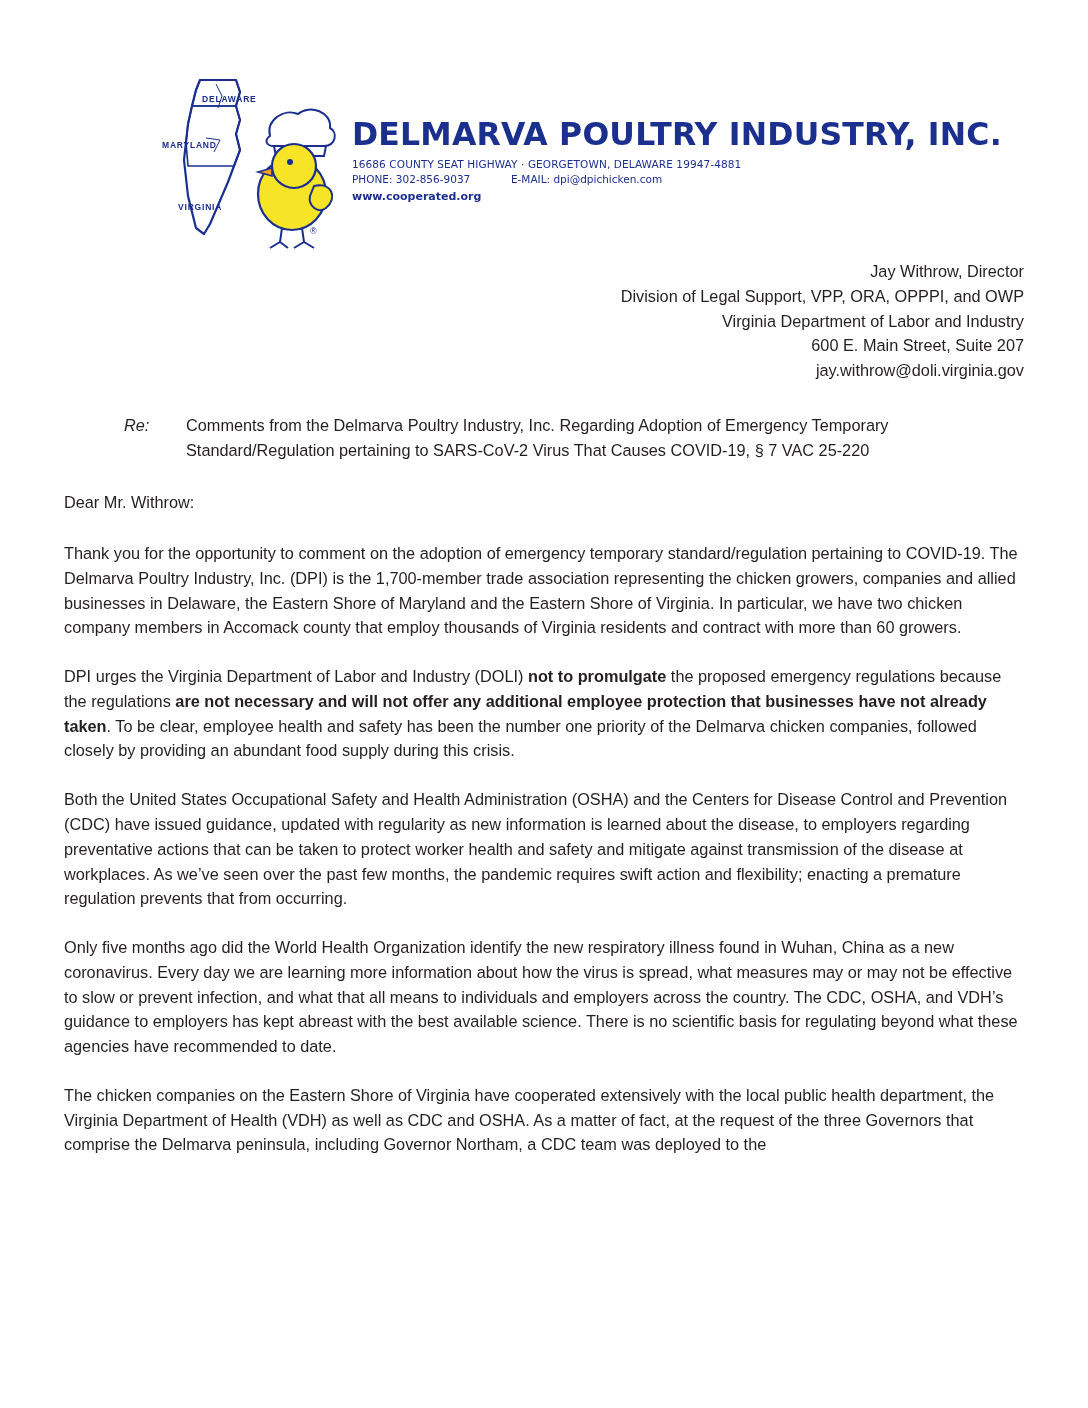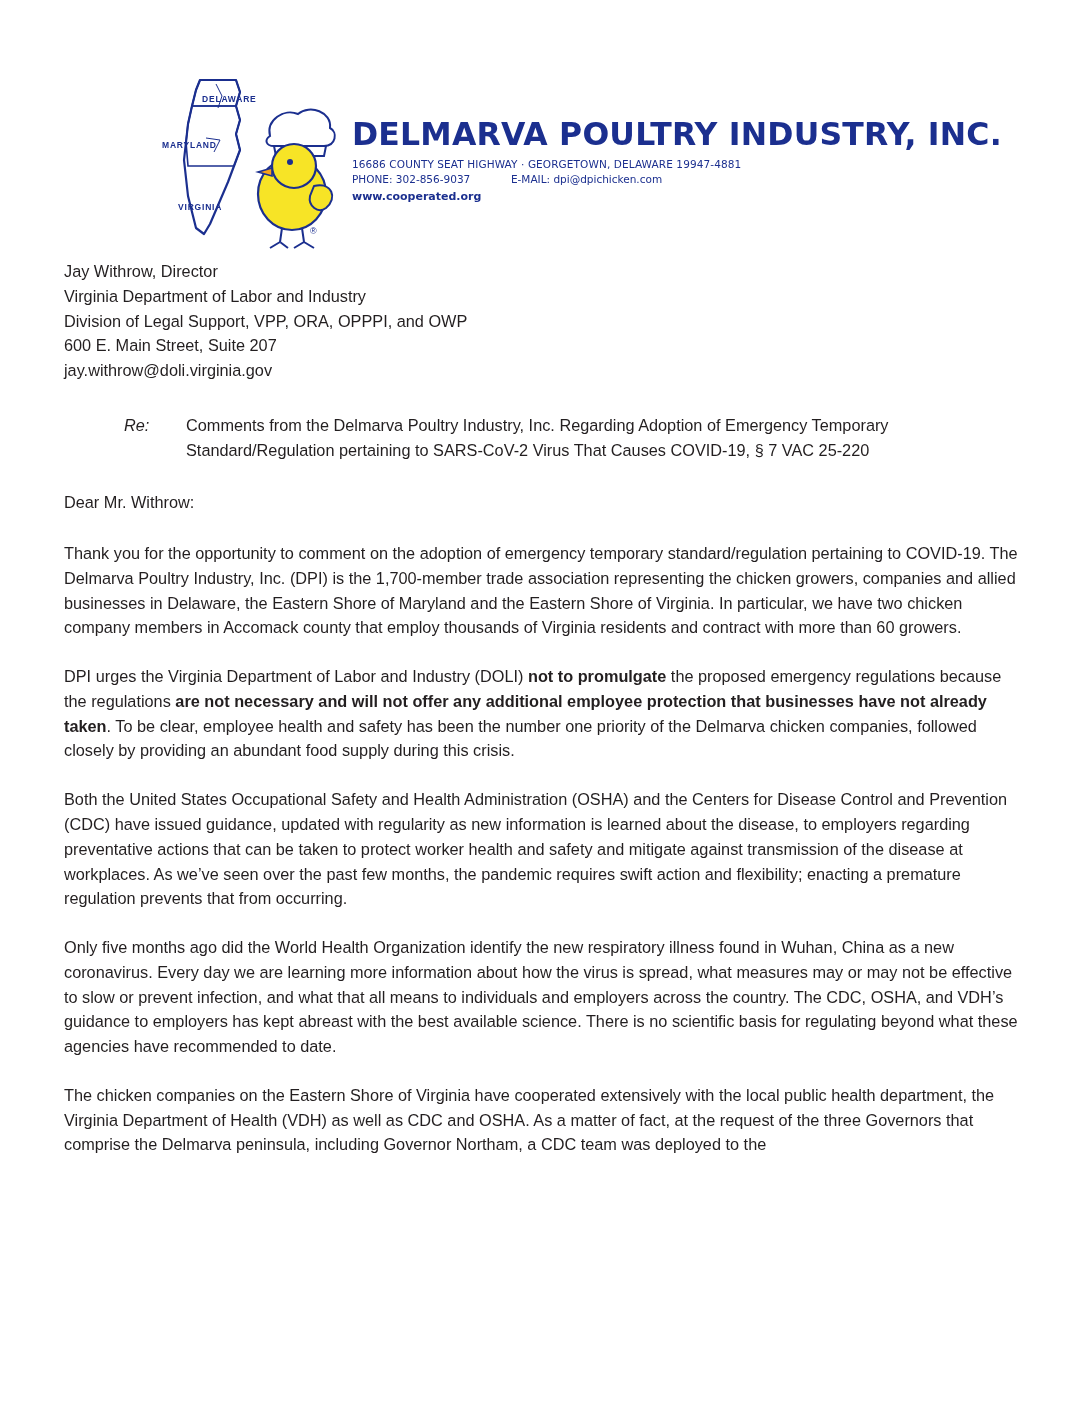--- a/index.html
+++ b/index.html
@@ -119,21 +119,21 @@
     font-size: 16.3px;
     line-height: 1.52;
     color: #231f20;
     padding: 0 2px 0 2px;
   }
   .date {
     margin-top: 22px;
     margin-bottom: 28px;
   }
   .addr-line { white-space: pre; }
-  .recipient { margin-bottom: 30px; }
+  .recipient { margin-bottom: 30px; text-align: right; }
 
   .re-block {
     display: flex;
     margin-left: 60px;
     margin-bottom: 28px;
   }
   .re-label {
     width: 62px;
     flex: 0 0 auto;
     font-style: italic;
@@ -202,22 +202,22 @@
       </div>
       <div class="website-line">www.cooperated.org</div>
     </div>
   </div>
 
   <div class="body">
 
 
     <div class="recipient">
       <div class="addr-line">Jay Withrow, Director</div>
+      <div class="addr-line">Division of Legal Support, VPP, ORA, OPPPI, and OWP</div>
       <div class="addr-line">Virginia Department of Labor and Industry</div>
-      <div class="addr-line">Division of Legal Support, VPP, ORA, OPPPI, and OWP</div>
       <div class="addr-line">600 E. Main Street, Suite 207</div>
       <div class="addr-line">jay.withrow@doli.virginia.gov</div>
     </div>
 
     <div class="re-block">
       <div class="re-label">Re:</div>
       <div class="re-text">Comments from the Delmarva Poultry Industry, Inc. Regarding Adoption of Emergency Temporary Standard/Regulation pertaining to SARS-CoV-2 Virus That Causes COVID-19, § 7 VAC 25-220</div>
     </div>
 
     <div class="salutation">Dear Mr. Withrow:</div>

